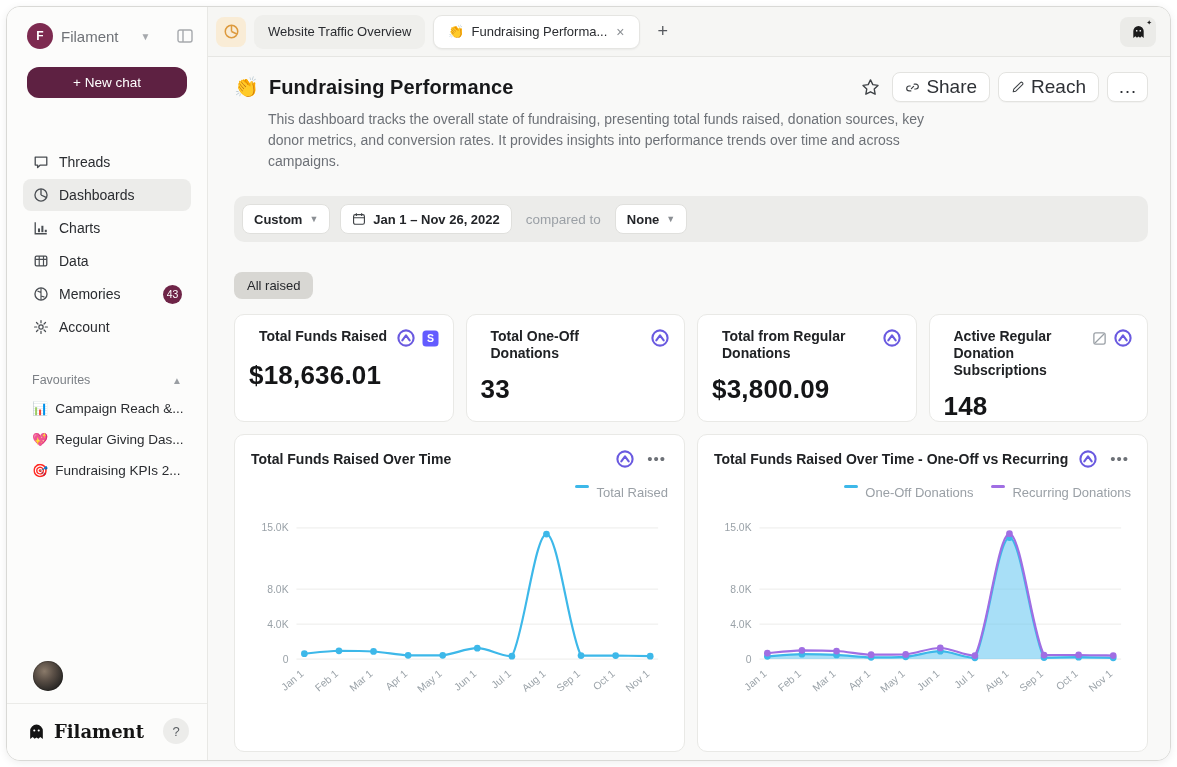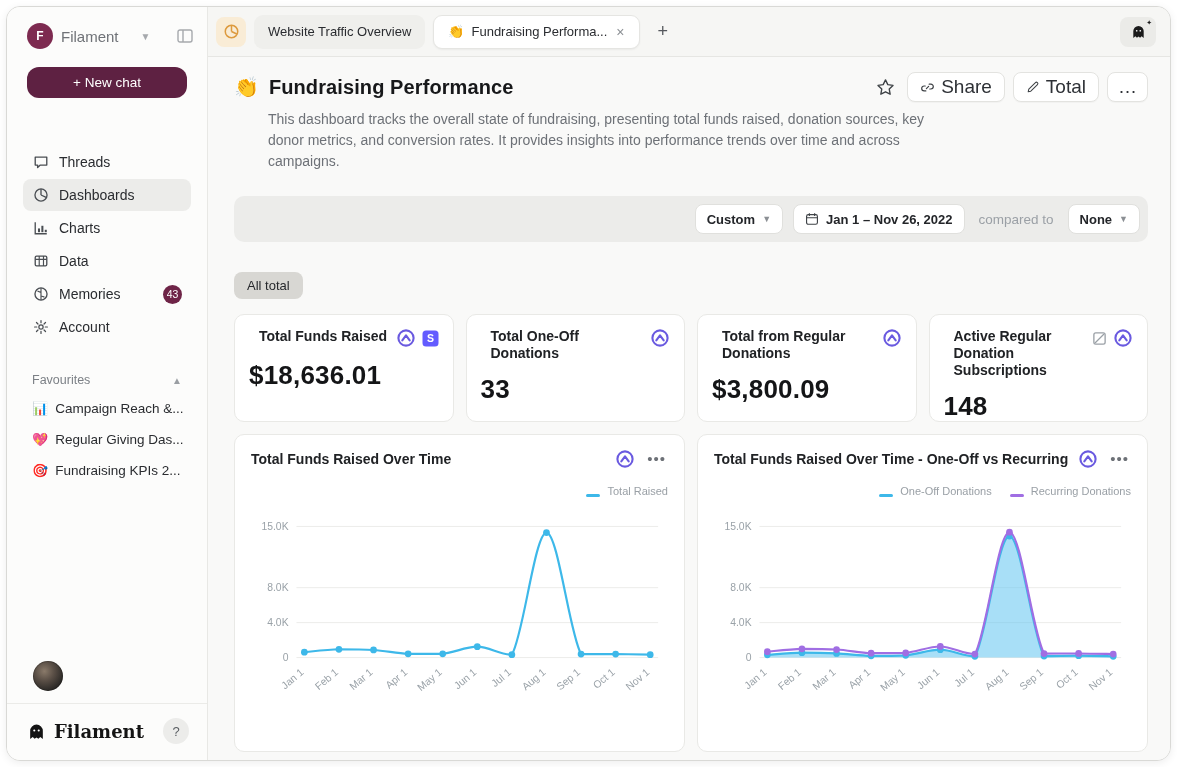--- a/index.html
+++ b/index.html
@@ -48,21 +48,21 @@
   .content { flex:1; background:#f9f9f8; padding:14px 22px 0 26px; overflow:hidden; }
   .title-row { display:flex; align-items:center; gap:10px; height:32px; }
   .title-emoji { font-size:20px; }
   .page-title { font-size:20px; font-weight:700; color:#17181a; letter-spacing:.1px; }
   .actions { margin-left:auto; display:flex; align-items:center; gap:8px; }
   .icon-plain-btn { background:none; border:none; cursor:pointer; color:#3f4347; display:flex; padding:4px; }
   .pill-btn { height:30px; display:flex; align-items:center; gap:6px; background:#fff; border:1px solid #e3e3e0; border-radius:8px;
     padding:0 12px; font-size:19px; color:#2e3136; font-family:inherit; cursor:pointer; box-shadow:0 1px 1px rgba(0,0,0,.03); }
   .desc { margin:6px 0 0 34px; font-size:14px; line-height:21px; color:#6d7177; max-width:690px; }
 
-  .filterbar { margin-top:24px; height:46px; background:#ececea; border-radius:10px; display:flex; align-items:center; gap:10px; padding:0 8px 0 8px;justify-content:flex-end; }
+  .filterbar { margin-top:24px; height:46px; background:#ececea; border-radius:10px; display:flex; align-items:center; gap:10px; padding:0 8px 0 8px; }
   .filter-pill { height:30px; background:#fff; border:1px solid #e0e0dd; border-radius:8px; display:flex; align-items:center; gap:7px;
     padding:0 11px; font-size:13px; font-weight:600; color:#232529; cursor:pointer; font-family:inherit; }
   .filter-pill .chev { color:#8b8f94; font-size:9px; }
   .compared-label { font-size:13.5px; color:#9ba0a6; padding:0 4px; }
 
   .all-charts { margin-top:30px; height:27px; background:#d8d7d3; border:none; border-radius:8px; padding:0 13px;
     font-size:13px; color:#26282c; font-family:inherit; cursor:pointer; display:inline-flex; align-items:center; }
 
   .kpi-row { margin-top:15px; display:flex; gap:12px; }
   .card { background:#fff; border:1px solid #e9e9e6; border-radius:10px; }
@@ -71,21 +71,21 @@
   .kpi-title { font-size:14px; font-weight:700; color:#202225; line-height:17px; flex:1; }
   .kpi-icons { display:flex; align-items:center; gap:6px; flex:0 0 auto; }
   .kpi-value { margin-top:12px; font-size:26px; font-weight:700; color:#141517; letter-spacing:.2px; }
 
   .charts-row { margin-top:12px; display:flex; gap:12px; }
   .chart-card { flex:1; height:318px; padding:14px 16px 8px 16px; display:flex; flex-direction:column; }
   .chart-head { display:flex; align-items:center; gap:10px; }
   .chart-title { font-size:14px; font-weight:700; color:#202225; flex:1; }
   .more-btn { background:none; border:none; color:#6d7177; font-size:15px; letter-spacing:1px; cursor:pointer; line-height:10px; padding:2px; }
   .legend { display:flex; justify-content:flex-end; gap:18px; margin-top:16px; }
-  .legend-item { display:flex; align-items:flex-end; gap:7px; font-size:11px; color:#9aa0a6; }
+  .legend-item { display:flex; align-items:flex-start; gap:7px; font-size:13px; color:#9aa0a6; }
   .legend-dash { width:14px; height:3px; border-radius:2px; display:inline-block; }
   .chart-svg-wrap { flex:1; margin-top:4px; }
 </style>
 </head>
 <body>
 
 <div class="window">
 
   <aside class="sidebar">
     <div class="brand-row">
@@ -236,21 +236,21 @@
           <button class="pill-btn">
             <svg width="15" height="15" viewBox="0 0 16 16">
                 <path d="M6.8 9.2l2.4-2.4M5.6 6.4H4.4a2.6 2.6 0 1 0 0 5.2h1.8M10.4 9.6h1.2a2.6 2.6 0 1 0 0-5.2H9.8" fill="none" stroke="#3f4347" stroke-width="1.3" stroke-linecap="round"></path>
               </svg>
             <span>Share</span>
           </button>
           <button class="pill-btn">
             <svg width="14" height="14" viewBox="0 0 16 16">
                 <path d="M2.5 13.5l.7-3 7.6-7.6a1.5 1.5 0 0 1 2.1 0l.2.2a1.5 1.5 0 0 1 0 2.1l-7.6 7.6-3 .7z" fill="none" stroke="#3f4347" stroke-width="1.2" stroke-linejoin="round"></path>
               </svg>
-            <span>Total</span>
+            <span>Reach</span>
           </button>
           <button class="pill-btn" style="padding:0 10px;">
             <span>…</span>
           </button>
         </div>
       </div>
       <p class="desc">This dashboard tracks the overall state of fundraising, presenting total funds raised, donation sources, key donor metrics, and conversion rates. It provides insights into performance trends over time and across campaigns.</p>
 
       <div class="filterbar">
         <button class="filter-pill">
@@ -264,21 +264,21 @@
             </svg>
           <span>Jan 1 – Nov 26, 2022</span>
         </button>
         <span class="compared-label">compared to</span>
         <button class="filter-pill">
           <span>None</span>
           <span class="chev">▼</span>
         </button>
       </div>
 
-      <button class="all-charts">All total</button>
+      <button class="all-charts">All raised</button>
 
       <div class="kpi-row" id="kpi-row">
           <div class="card kpi-card">
             <div class="kpi-head">
               <span class="kpi-title">Total Funds Raised</span>
               <span class="kpi-icons">
                 <span style="display:flex">
                   <svg width="20" height="20" viewBox="0 0 20 20">
                     <circle cx="10" cy="10" r="7.6" fill="#fff" stroke="#6a5ae0" stroke-width="2.1"></circle>
                     <path d="M6.3 12.4L10 7.4l3.7 5" fill="none" stroke="#6a5ae0" stroke-width="2.1" stroke-linecap="round" stroke-linejoin="round"></path>

